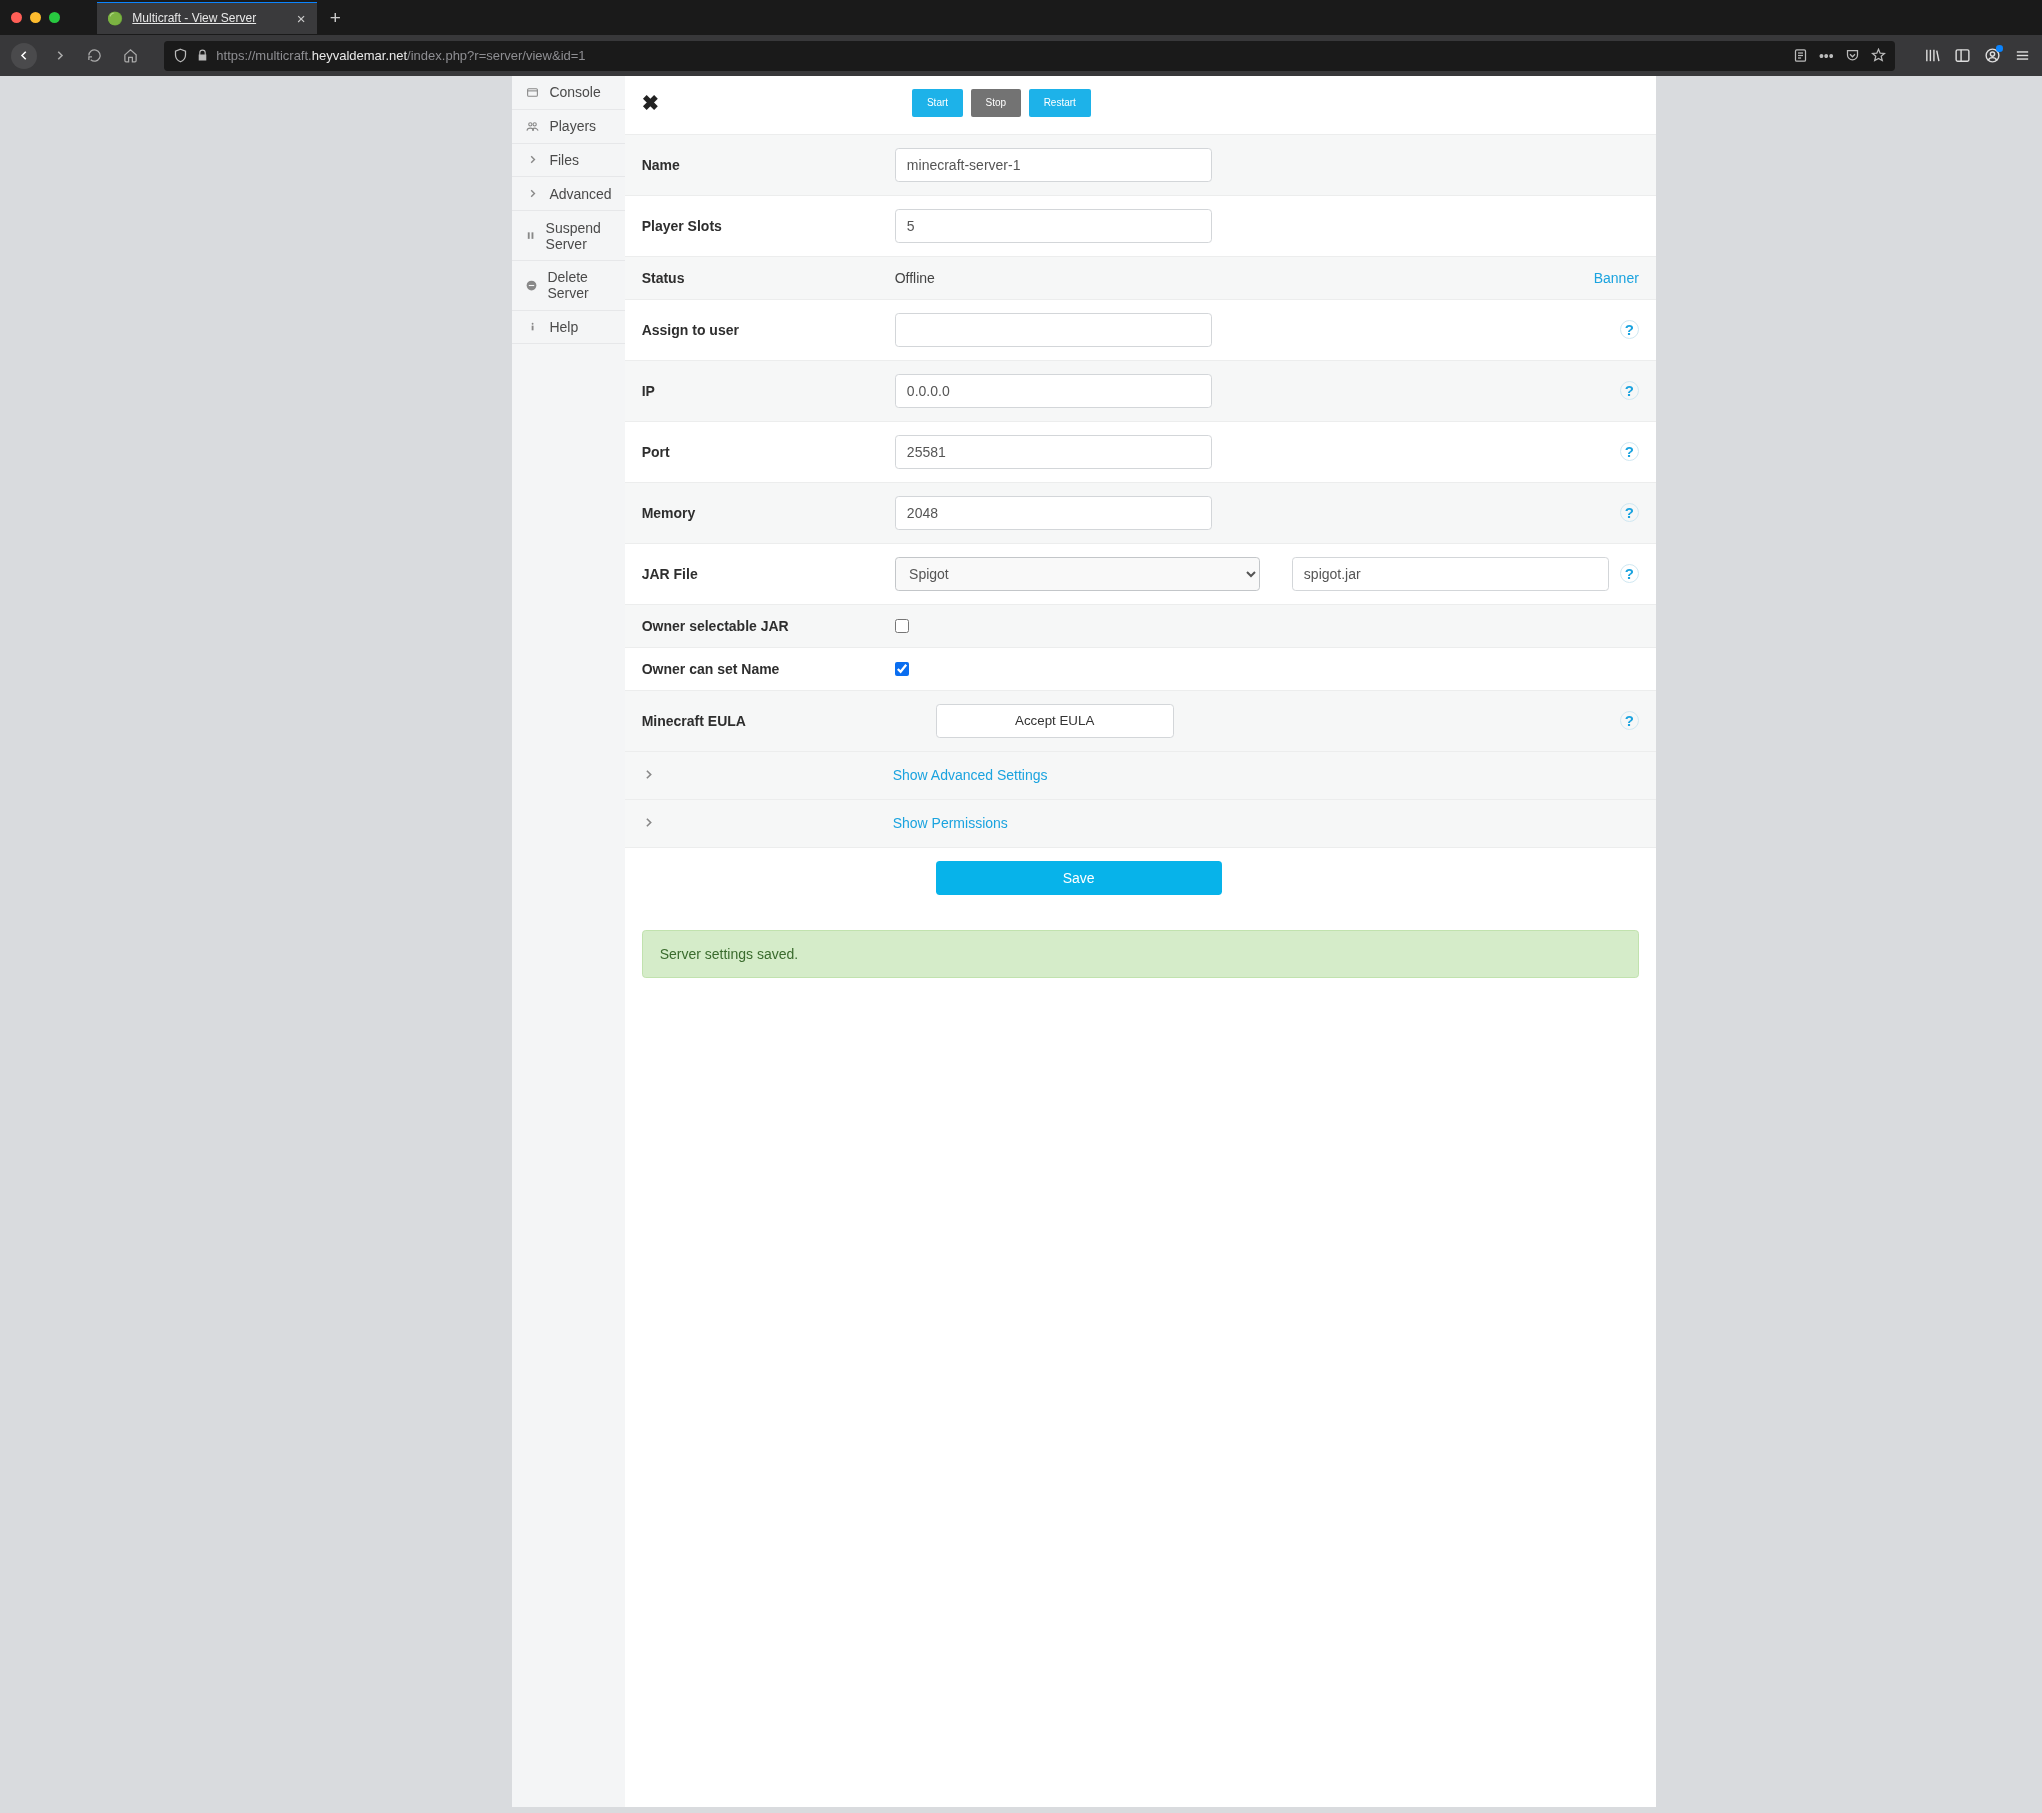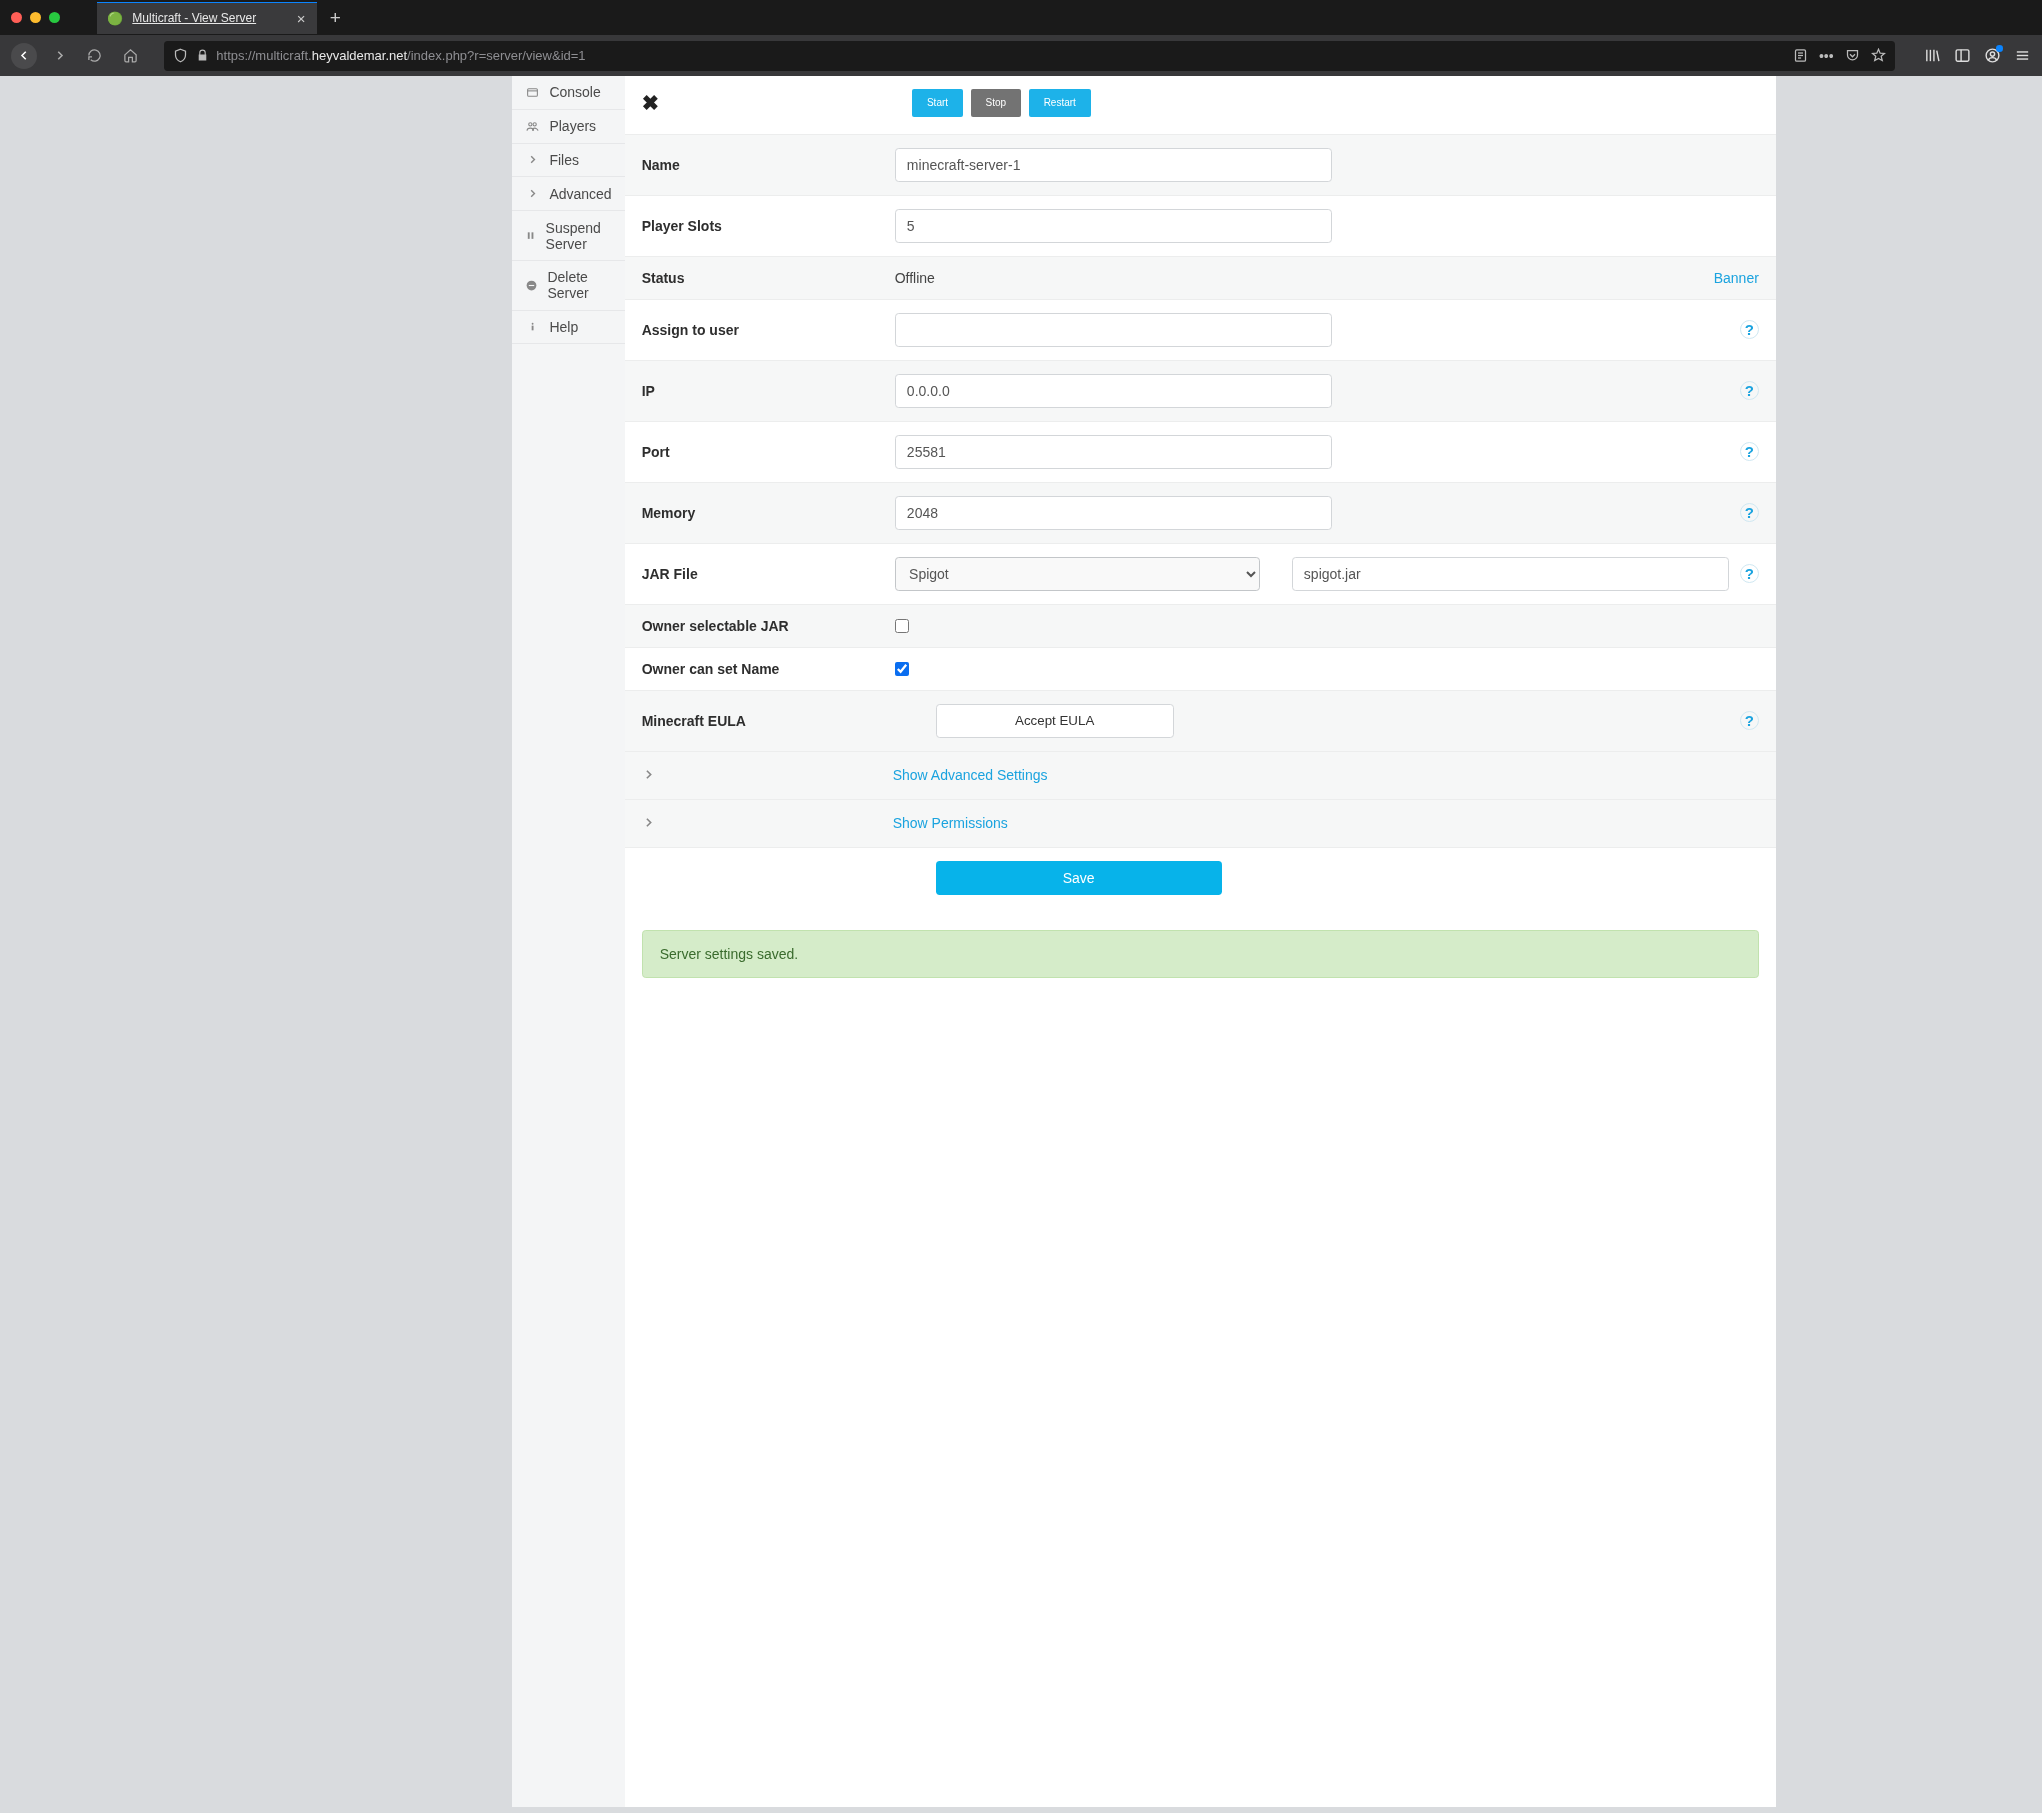--- a/index.html
+++ b/index.html
@@ -186,21 +186,21 @@
   font-weight: 600;
   color: #2e2e2e;
 }
 .form-field {
   flex: 1;
   display: flex;
   align-items: center;
   gap: 11.2px;
 }
 .form-field input[type="text"] {
-  width: 437px;
+  width: 317px;
   height: 34px;
   border: 0.9px solid #d3d6d9;
   border-radius: 3.7px;
   padding: 0 11.2px;
   font-size: 14px;
   color: #555;
 }
 .form-field select {
   width: 365px;
   height: 34px;

